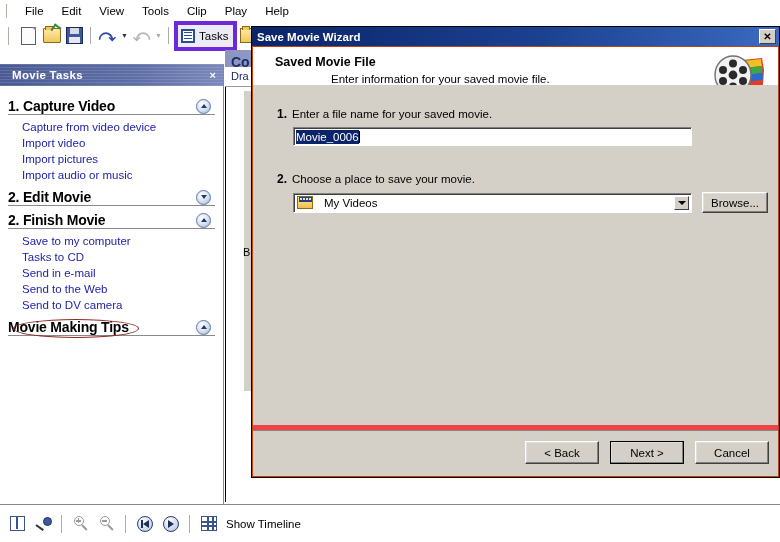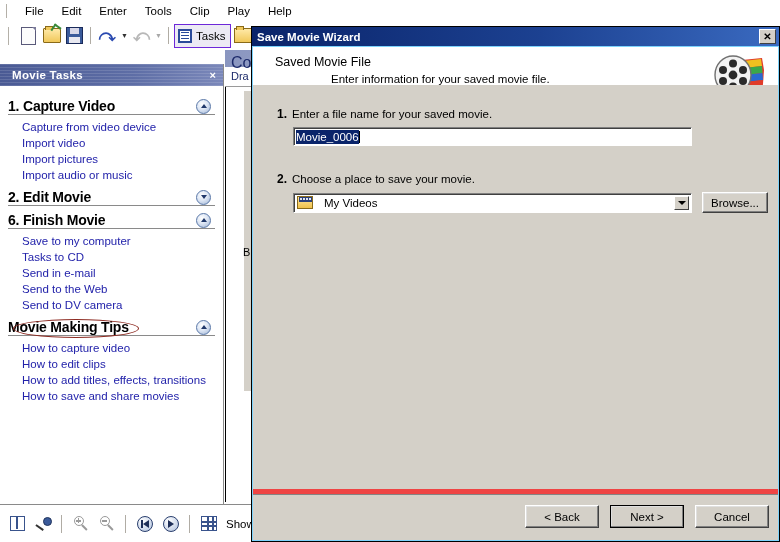--- a/index.html
+++ b/index.html
@@ -82,21 +82,21 @@
     width: 11px; height: 22px;
     display: flex; align-items: center; justify-content: center;
     font-size: 7px;
     color: #333;
   }
   .tb-arrow.dim { color: #a8a8a8; }
   .tb-tasks {
     display: flex; align-items: center;
     height: 22px;
     padding: 0 5px 0 3px;
-    border: 1px solid #6d28d9;
+    border: 4px solid #6d28d9;
     background: #eceaf4;
     gap: 4px;
   }
   .tb-tasks .lbl { font-size: 11.5px; }
 
   
   .ico-new {
     width: 13px; height: 16px;
     background: #fcfcfc;
     border: 1px solid #5a5a7a;
@@ -296,22 +296,22 @@
   
   .work-area {
     position: absolute;
     left: 225px; top: 50px;
     width: 555px; height: 454px;
     background: #ffffff;
   }
   .wa-title {
     position: absolute;
     left: 6px; top: 4px;
-    font-size: 16px;
-    font-weight: normal;
+    font-size: 14px;
+    font-weight: bold;
     color: #1c2a6a;
   }
   .wa-sub {
     position: absolute;
     left: 6px; top: 20px;
     font-size: 11px;
     color: #1c2a6a;
   }
   .wa-titlestrip {
     position: absolute;
@@ -479,22 +479,22 @@
     width: 1.5px; height: 13px;
     background: #39538c;
     box-shadow: 5px 0 0 #39538c;
   }
 
   
   #wizard {
     position: absolute;
     left: 251px; top: 26px;
     width: 529px;
-    height: 516px;
-    background: #7dd3fc;
+    height: 452px;
+    background: #c2410c;
     border: 1px solid #000000;
     box-sizing: border-box;
     z-index: 20;
   }
   .wz-titlebar {
     height: 19px;
     background: linear-gradient(to right, #0a246a 0%, #1c4191 55%, #3a6ac0 100%);
     display: flex;
     align-items: center;
     justify-content: space-between;
@@ -525,21 +525,21 @@
     height: 56px;
     background: #ffffff;
     border-bottom: 1px solid #848484;
     position: relative;
     box-sizing: border-box;
   }
   .wz-h-title {
     position: absolute;
     left: 22px; top: 8px;
     font-size: 12.5px;
-    font-weight: normal;
+    font-weight: bold;
     color: #000;
   }
   .wz-h-sub {
     position: absolute;
     left: 42px; top: 26px;
     font-size: 11.5px;
     color: #000;
     padding-left: 36px;
   }
   .wz-reel {
@@ -693,21 +693,21 @@
 </style>
 </head>
 <body>
 
 <div id="app">
 
   <div class="menubar">
     <div class="grip"></div>
     <div class="menu-item">File</div>
     <div class="menu-item">Edit</div>
-    <div class="menu-item">Enter</div>
+    <div class="menu-item">View</div>
     <div class="menu-item">Tools</div>
     <div class="menu-item">Clip</div>
     <div class="menu-item">Play</div>
     <div class="menu-item">Help</div>
   </div>
 
   <div class="toolbar">
     <div class="tb-grip"></div>
     <div class="tb-btn">
       <span class="ico-new"></span>
@@ -769,44 +769,38 @@
       </div>
 
       <div class="section-head">
         <span class="s-title">2. Edit Movie</span>
         <span class="chev down">
             <i></i>
           </span>
       </div>
 
       <div class="section-head">
-        <span class="s-title">6. Finish Movie</span>
+        <span class="s-title">2. Finish Movie</span>
         <span class="chev up">
             <i></i>
           </span>
       </div>
       <div class="link-list">
         <div class="task-link">Save to my computer</div>
         <div class="task-link">Tasks to CD</div>
         <div class="task-link">Send in e-mail</div>
         <div class="task-link">Send to the Web</div>
         <div class="task-link">Send to DV camera</div>
       </div>
 
       <div class="section-head">
         <span class="s-title">Movie Making Tips</span>
         <span class="chev up">
             <i></i>
           </span>
-      </div>
-      <div class="link-list">
-        <div class="task-link">How to capture video</div>
-        <div class="task-link">How to edit clips</div>
-        <div class="task-link">How to add titles, effects, transitions</div>
-        <div class="task-link">How to save and share movies</div>
       </div>
     </div>
 
     <div class="annot-ellipse"></div>
   </div>
 
   <div class="bottombar">
     <div class="bb-btn">
       <span class="ico-storyboard"></span>
     </div>

